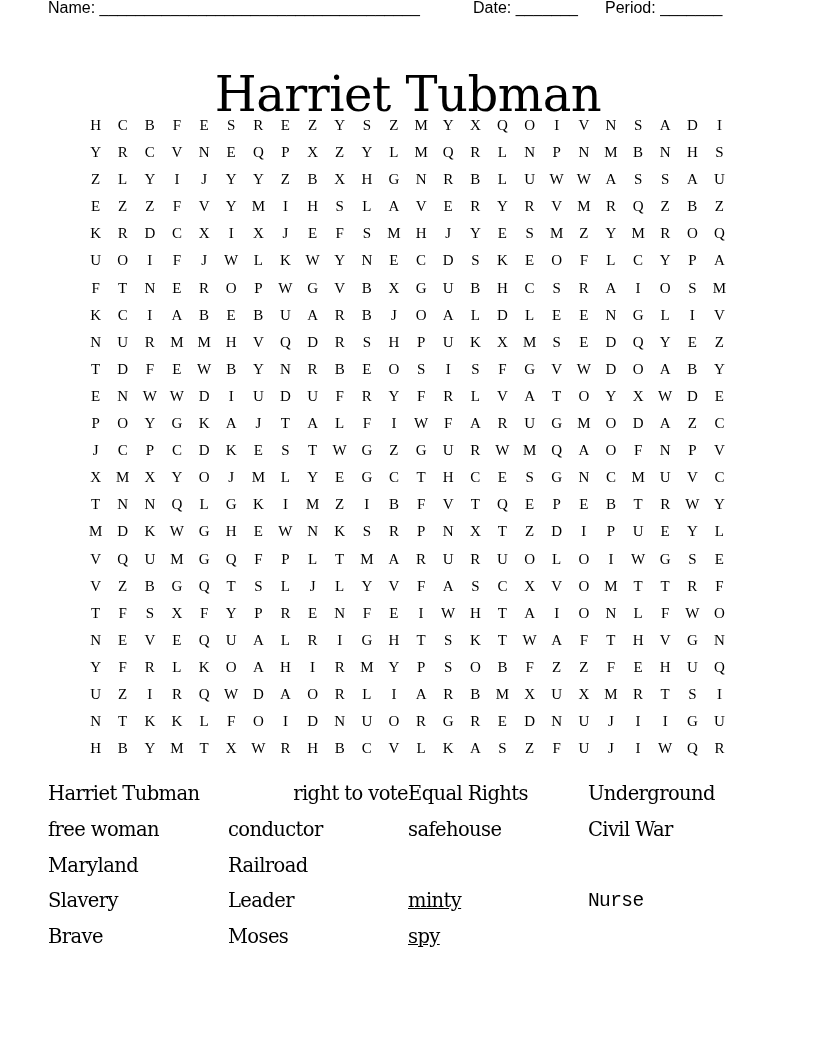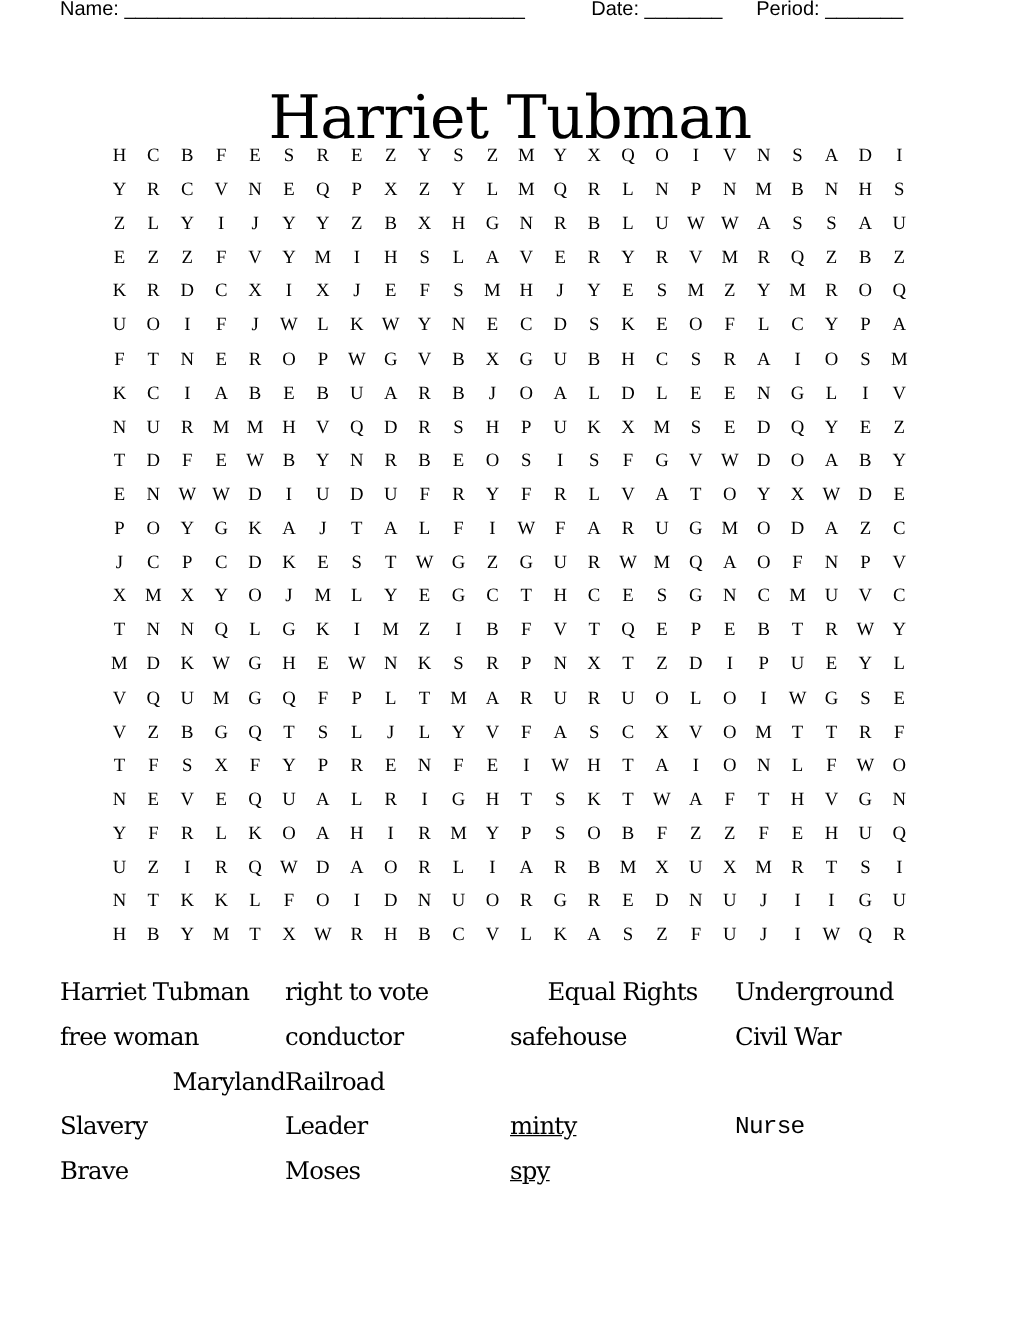--- a/index.html
+++ b/index.html
@@ -658,29 +658,29 @@
     <div class="cell">J</div>
     <div class="cell">I</div>
     <div class="cell">W</div>
     <div class="cell">Q</div>
     <div class="cell">R</div>
   </div>
 
 <div class="words" id="word-list">
     <div class="word" style="grid-area: 1 / 1;">Harriet Tubman</div>
     <div class="word" style="grid-area: 2 / 1;">free woman</div>
-    <div class="word" style="grid-area: 3 / 1; text-align: right;">Maryland</div>
+    <div class="word" style="grid-area: 3 / 1;">Maryland</div>
     <div class="word" style="grid-area: 4 / 1;">Slavery</div>
     <div class="word" style="grid-area: 5 / 1;">Brave</div>
-    <div class="word" style="grid-area: 1 / 2;">right to vote</div>
+    <div class="word" style="grid-area: 1 / 2; text-align: right;">right to vote</div>
     <div class="word" style="grid-area: 2 / 2;">conductor</div>
     <div class="word" style="grid-area: 3 / 2;">Railroad</div>
     <div class="word" style="grid-area: 4 / 2;">Leader</div>
     <div class="word" style="grid-area: 5 / 2;">Moses</div>
-    <div class="word" style="grid-area: 1 / 3; text-align: center;">Equal Rights</div>
+    <div class="word" style="grid-area: 1 / 3;">Equal Rights</div>
     <div class="word" style="grid-area: 2 / 3;">safehouse</div>
     <div class="word" style="grid-area: 4 / 3; text-decoration: underline;">minty</div>
     <div class="word" style="grid-area: 5 / 3; text-decoration: underline;">spy</div>
     <div class="word" style="grid-area: 1 / 4;">Underground</div>
     <div class="word" style="grid-area: 2 / 4;">Civil War</div>
     <div class="word" style="grid-area: 4 / 4; font-family: Liberation Mono, monospace;">Nurse</div>
     <div class="word" style="grid-area: 5 / 4;"></div>
   </div>
 
 </body></html>

